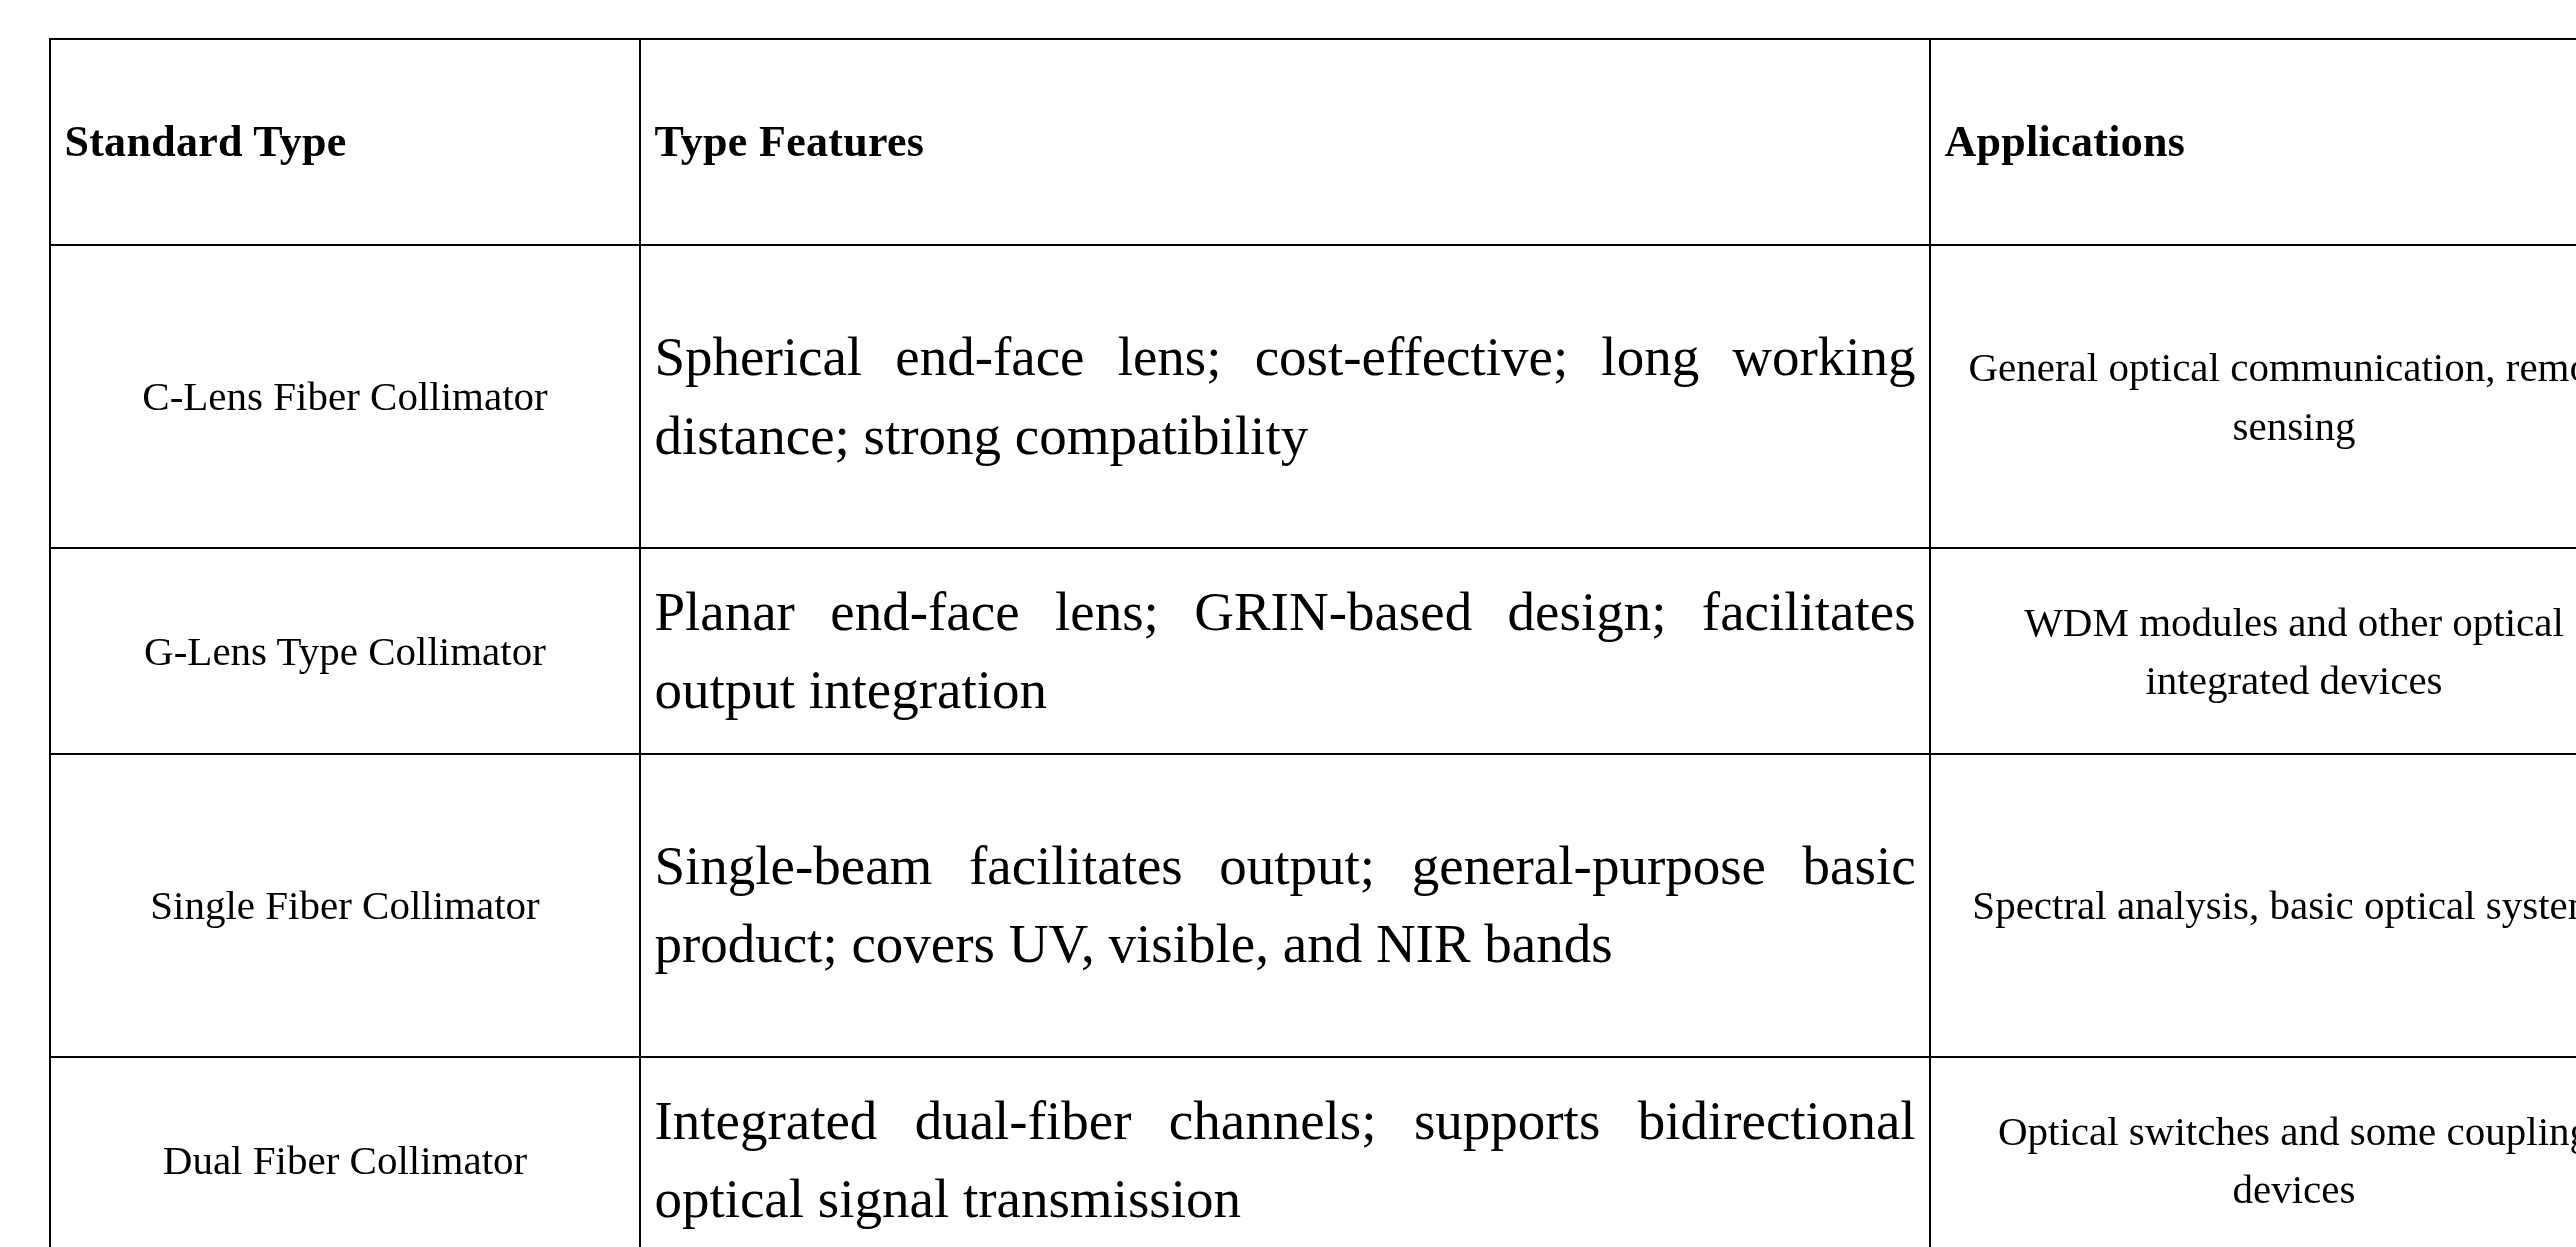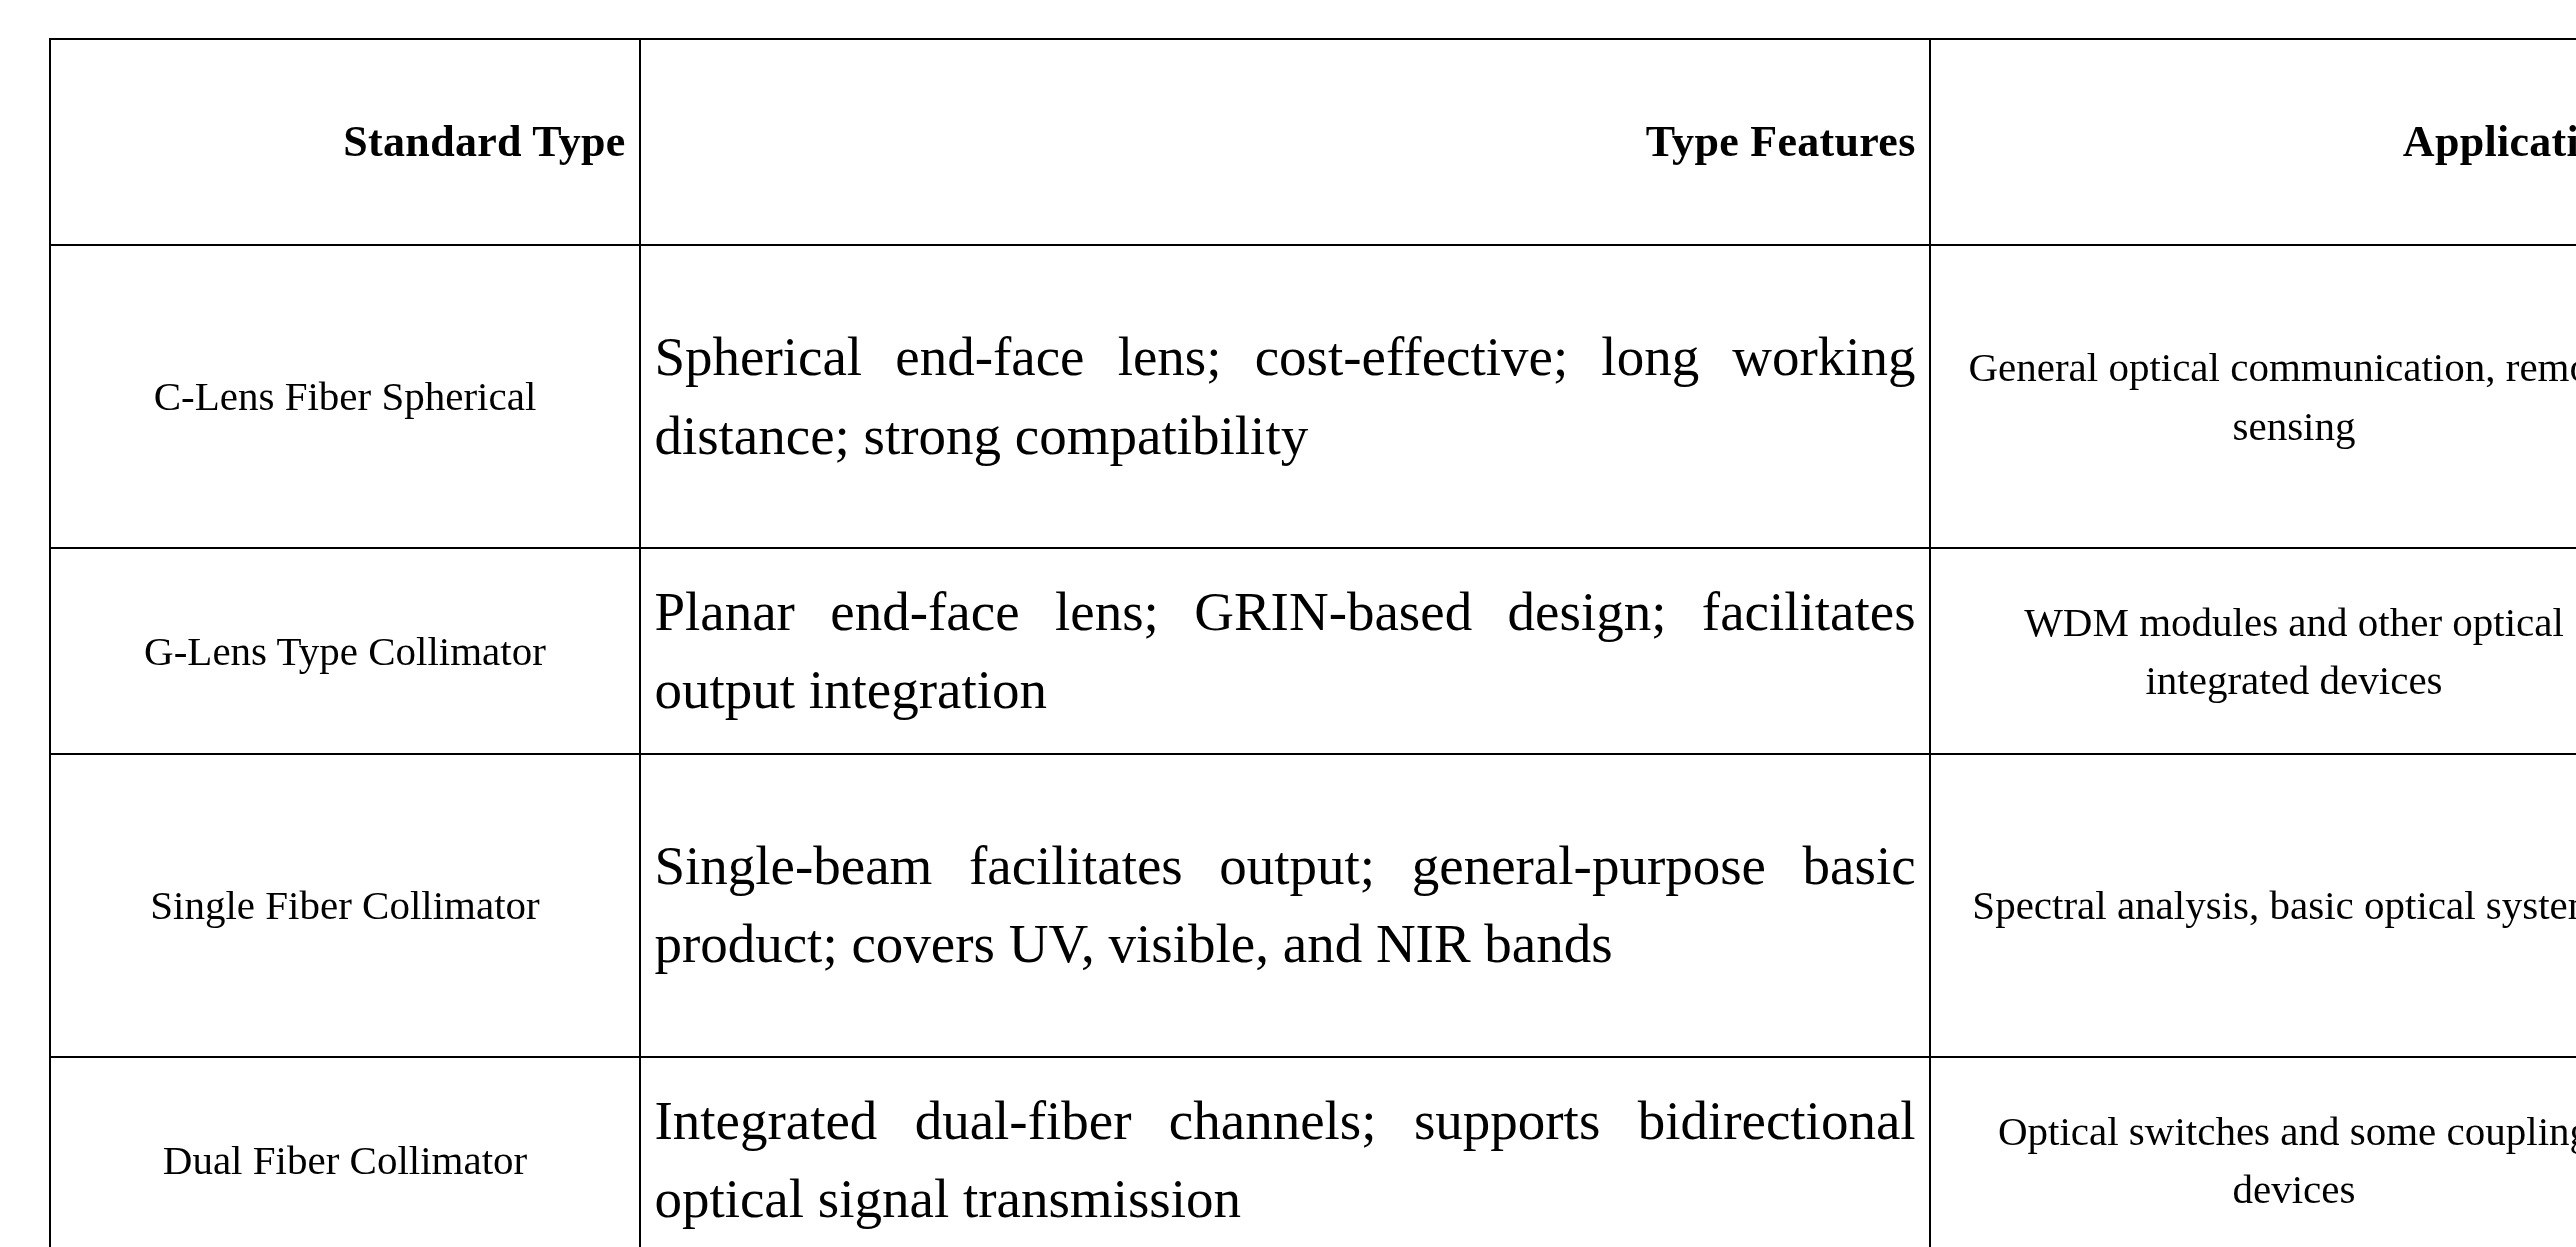--- a/index.html
+++ b/index.html
@@ -40,21 +40,21 @@
   }
 
   
   col.c-type  { width: 590px; }
   col.c-feat  { width: 1290px; }
   col.c-app   { width: 728px; }
 
   
   tr.header-row th {
     height: 194px;
-    text-align: right;
+    text-align: left;
     font-weight: bold;
     font-size: 44px;
     line-height: 1.15;
     letter-spacing: 0.3px;
   }
 
   
   td.cell-type {
     text-align: center;
     font-size: 41px;
@@ -91,21 +91,21 @@
     </colgroup>
     <thead>
       <tr class="header-row">
         <th class="col-header">Standard Type</th>
         <th class="col-header">Type Features</th>
         <th class="col-header">Applications</th>
       </tr>
     </thead>
     <tbody>
       <tr class="row-1">
-        <td class="cell-type">C-Lens Fiber Spherical</td>
+        <td class="cell-type">C-Lens Fiber Collimator</td>
         <td class="cell-features">Spherical end-face lens; cost-effective; long working distance; strong compatibility</td>
         <td class="cell-apps">General optical communication, remote sensing</td>
       </tr>
       <tr class="row-2">
         <td class="cell-type">G-Lens Type Collimator</td>
         <td class="cell-features">Planar end-face lens; GRIN-based design; facilitates output integration</td>
         <td class="cell-apps">WDM modules and other optical integrated devices</td>
       </tr>
       <tr class="row-3">
         <td class="cell-type">Single Fiber Collimator</td>

